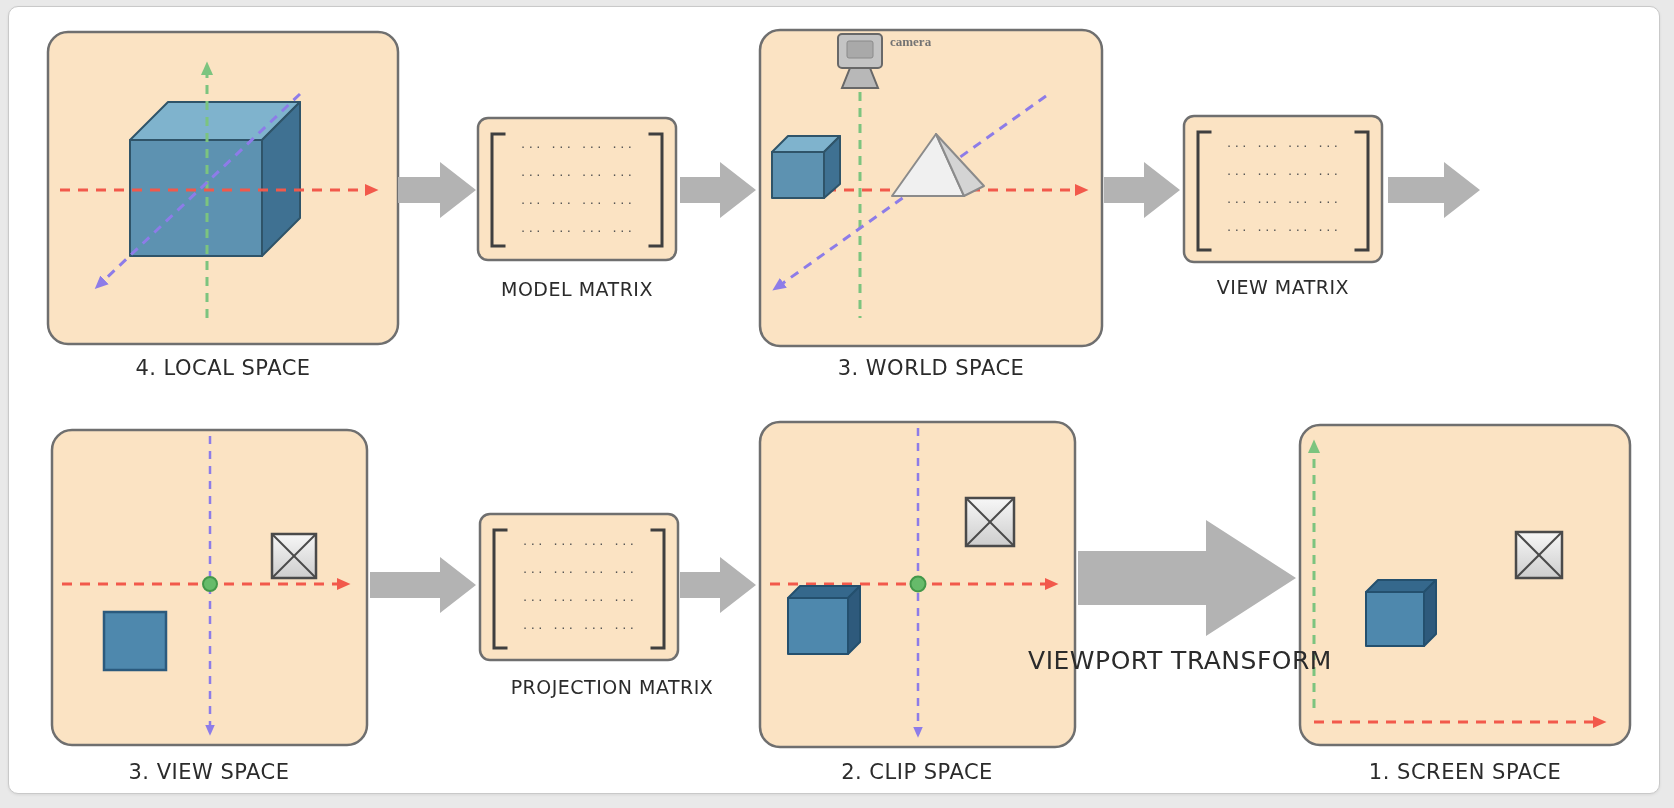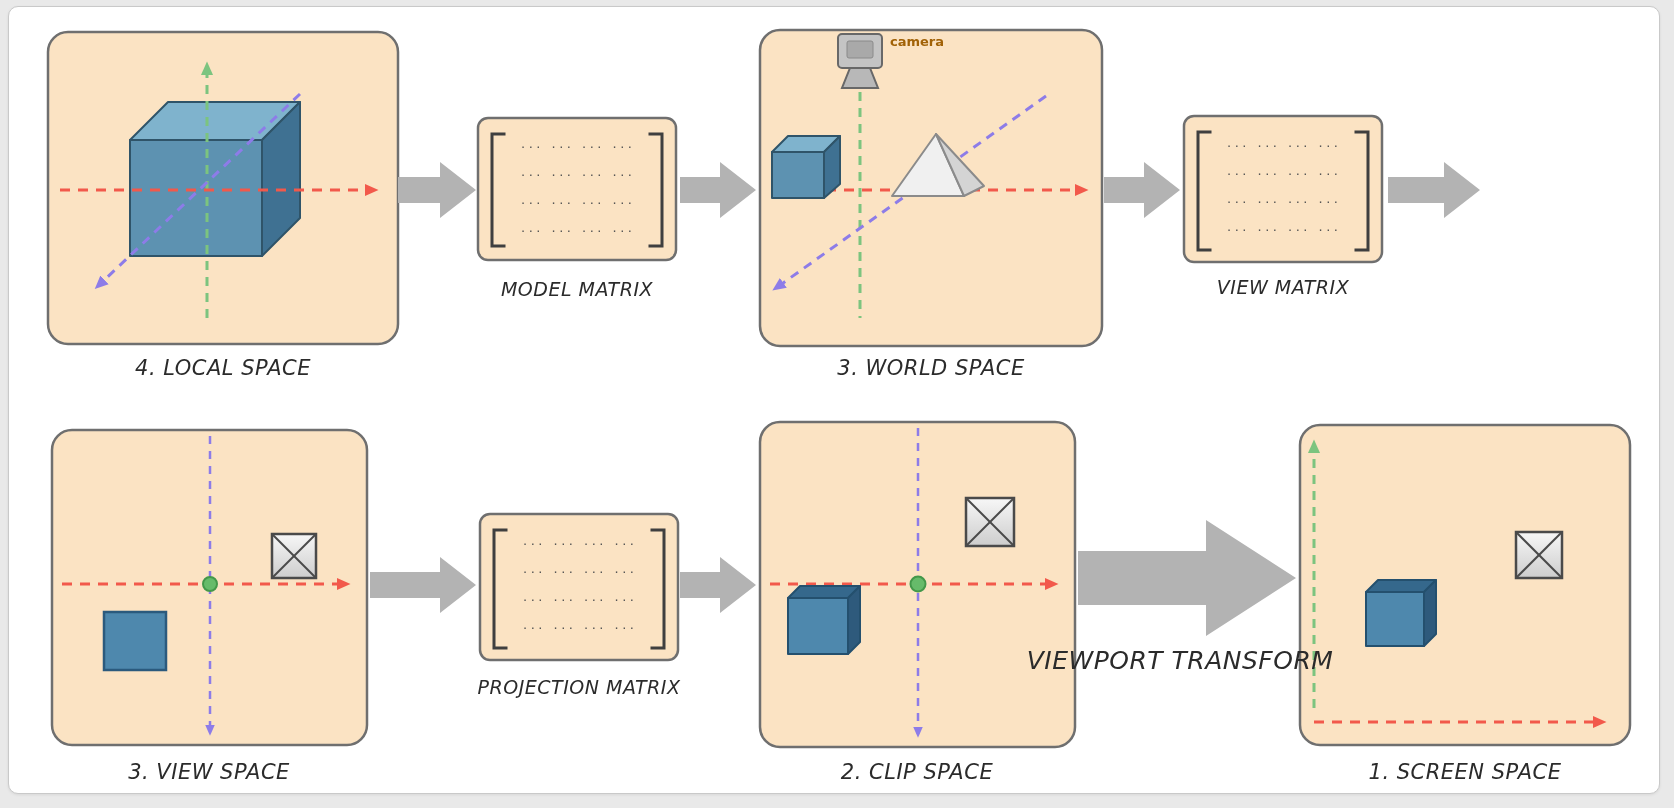--- a/index.html
+++ b/index.html
@@ -1,24 +1,24 @@
 <!DOCTYPE html>
 <html><head>
 <meta charset="utf-8">
 <style>
   html,body{margin:0;padding:0;background:#e9e9e9;font-family:"DejaVu Sans",sans-serif;}
   .stage{position:relative;width:1674px;height:808px;overflow:hidden;}
   .content-panel{position:absolute;left:8px;top:6px;width:1650px;height:786px;background:#ffffff;
     border:1px solid #c9c9c9;border-radius:10px;box-shadow:0 1px 3px rgba(0,0,0,.08);}
   svg.diagram{position:absolute;left:0;top:0;z-index:2;pointer-events:none;}
   .lbl{position:absolute;z-index:3;transform:translateX(-50%);font-size:21px;color:#2b2b2b;
-    letter-spacing:.5px;white-space:nowrap;font-style:italic;}
+    letter-spacing:.5px;white-space:nowrap;}
   .lbl.matrix{font-size:19px;}
   .lbl.transform{font-size:25px;}
-  .camera-lbl{position:absolute;z-index:3;font-size:13px;font-weight:bold;color:#a16207;white-space:nowrap;}
+  .camera-lbl{position:absolute;z-index:3;font-size:13px;font-weight:bold;color:#737373;white-space:nowrap;font-family:Liberation Serif, serif;}
   .matrix-rows{position:absolute;z-index:3;width:150px;text-align:center;
     font-family:"DejaVu Sans Mono",monospace;font-size:11px;letter-spacing:1px;
     color:#555;line-height:28px;white-space:nowrap;}
 </style>
 </head>
 <body>
 
 <div class="stage">
   <div class="content-panel"></div>
 
@@ -162,18 +162,18 @@
   </div>
 
   <div class="lbl" style="left:223px;top:356px">4. LOCAL SPACE</div>
   <div class="lbl" style="left:931px;top:356px">3. WORLD SPACE</div>
   <div class="lbl" style="left:209px;top:760px">3. VIEW SPACE</div>
   <div class="lbl" style="left:917px;top:760px">2. CLIP SPACE</div>
   <div class="lbl" style="left:1465px;top:760px">1. SCREEN SPACE</div>
 
   <div class="lbl matrix" style="left:577px;top:278px">MODEL MATRIX</div>
   <div class="lbl matrix" style="left:1283px;top:276px">VIEW MATRIX</div>
-  <div class="lbl matrix" style="left:579px;top:676px">PROJECTION MATRIX</div>
+  <div class="lbl matrix" style="left:612px;top:676px">PROJECTION MATRIX</div>
 
   <div class="lbl transform" style="left:1180px;top:646px">VIEWPORT TRANSFORM</div>
 
   <div class="camera-lbl" style="left:890px;top:34px">camera</div>
 </div>
 
 </body></html>

